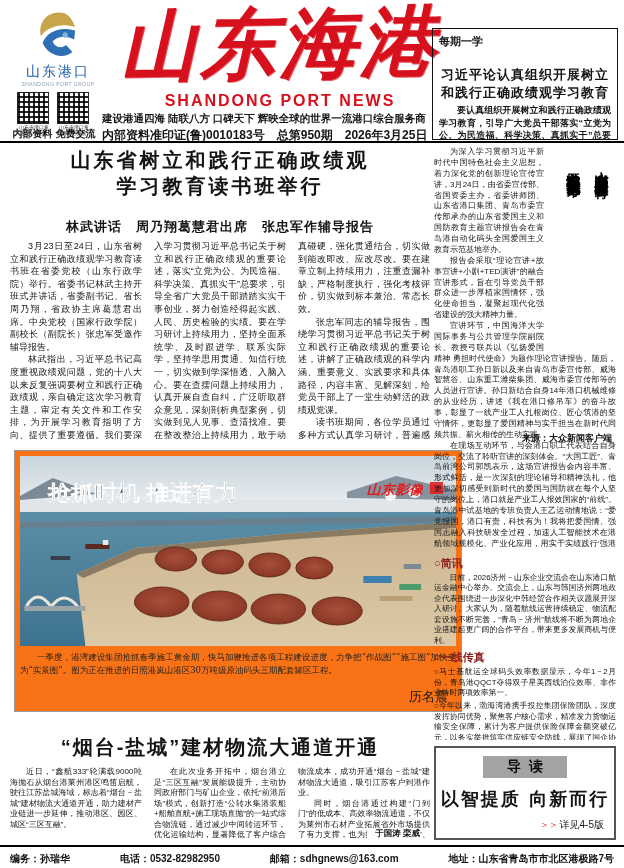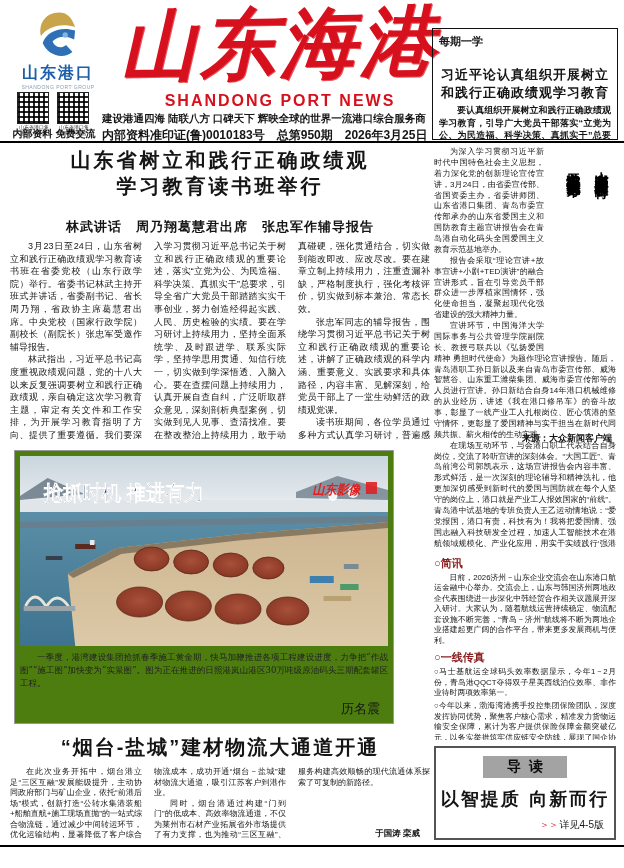--- a/index.html
+++ b/index.html
@@ -3,21 +3,21 @@
 <meta charset="utf-8">
 <style>
   * { box-sizing: border-box; margin: 0; padding: 0; }
   html, body { width: 624px; background: #fff; }
   body { font-family: "Liberation Sans", "DejaVu Sans", sans-serif; color: #151515; }
   .page { position: relative; width: 624px; height: 868px; background: #fff; overflow: hidden; }
 
   
   .logo-block { position: absolute; left: 12px; top: 8px; width: 92px; text-align: center; }
   .logo-svg { width: 54px; height: 54px; display: block; margin: 0 auto; }
-  .logo-cn { font-size: 16px; font-weight: bold; color: #1d5ea8; letter-spacing: 2px; margin-top: 1px; }
+  .logo-cn { font-size: 14px; font-weight: normal; color: #1d5ea8; letter-spacing: 2px; margin-top: 1px; }
   .logo-en { font-size: 5px; color: #8a9bb0; letter-spacing: .5px; }
 
   .calligraphy { position: absolute; left: 112px; top: -6px; width: 336px; text-align: center;
     font-family: "DejaVu Serif", "Liberation Serif", serif; font-style: italic; font-weight: bold;
     font-size: 76px; color: #d6101c; letter-spacing: 4px; white-space: nowrap;
     text-shadow: 1px 1px 0 #e8555c; transform: rotate(-1deg); }
   .eng-title { position: absolute; left: 112px; top: 92px; width: 336px; text-align: center;
     font-size: 16px; font-weight: bold; color: #d6101c; letter-spacing: 2px; }
 
   .qr-row { position: absolute; left: 8px; top: 92px; width: 92px; display: flex; gap: 6px; justify-content: center; }
@@ -49,22 +49,22 @@
   .lead-sub { position: absolute; left: 8px; top: 218px; width: 424px; text-align: center;
     font-size: 13px; font-weight: bold; letter-spacing: 1px; }
   .lead-body { position: absolute; left: 10px; top: 240px; width: 420px; height: 206px;
     column-count: 3; column-gap: 12px; column-fill: auto; overflow: hidden;
     font-size: 9px; line-height: 1.4; text-align: justify; }
   .lead-body p { text-indent: 2em; }
   .lead-source { position: absolute; right: 12px; top: 432px; background: #fff; padding-left: 8px;
     font-size: 9px; font-weight: bold; }
 
   
-  .photo-box { position: absolute; left: 14px; top: 450px; width: 380px; border: 1px solid #999;
-    padding: 5px; background: #4d7c0f; }
+  .photo-box { position: absolute; left: 14px; top: 450px; width: 448px; border: 1px solid #999;
+    padding: 5px; background: #f97316; }
   .photo-svg { width: 100%; height: 190px; display: block; }
   .photo-caption { font-family: "DejaVu Serif", "Liberation Serif", serif; font-size: 8.5px;
     line-height: 1.5; text-align: justify; text-indent: 2em; margin-top: 5px; color: #222; }
   .photo-credit { font-family: "DejaVu Serif", "Liberation Serif", serif; font-size: 13px;
     text-align: right; margin-top: 11px; padding-right: 8px; }
 
   
   .bottom-article { position: absolute; left: 10px; top: 734px; width: 420px; height: 106px; }
   .bottom-headline { text-align: center; font-size: 20px; font-weight: bold; letter-spacing: 2px; }
   .bottom-body { margin-top: 6px; height: 74px; column-count: 3; column-gap: 12px; column-fill: auto;
@@ -248,21 +248,28 @@
     <div class="daodu-label">导读</div>
     <div class="daodu-title">以智提质 向新而行</div>
     <div class="daodu-more">
       <span class="arrows">＞＞</span><span>详见4-5版</span>
     </div>
   </div>
 
   <div class="bottom-article">
     <div class="bottom-headline">“烟台-盐城”建材物流大通道开通</div>
     <div class="bottom-body">
+      <p>近日，“鑫航333”轮满载9000吨海抛石从烟台港莱州港区鸣笛启航，驶往江苏盐城海域，标志着“烟台－盐城”建材物流大通道开通，助力建材产业链进一步延伸，推动港区、园区、城区“三区互融”。</p>
       <p>在此次业务开拓中，烟台港立足“三区互融”发展能级提升，主动协同政府部门与矿山企业，依托“前港后场”模式，创新打造“公转水集港装船+船舶直航+施工现场直抛”的一站式综合物流链，通过减少中间转运环节，优化运输结构，显著降低了客户综合物流成本，成功开通“烟台－盐城”建材物流大通道，吸引江苏客户到港作业。</p>
       <p>同时，烟台港通过构建“门到门”的低成本、高效率物流通道，不仅为莱州市石材产业拓展省外市场提供了有力支撑，也为推动“三区互融”、服务构建高效顺畅的现代流通体系探索了可复制的新路径。</p>
     </div>
     <div class="bottom-byline">于国涛 栾威</div>
   </div>
 
   <div class="footer-rule"></div>
+  <div class="footer">
+    <span>编务：孙瑞华</span>
+    <span>电话：0532-82982950</span>
+    <span>邮箱：sdhgnews@163.com</span>
+    <span>地址：山东省青岛市市北区港极路7号</span>
+  </div>
 
 </div>
 
 </body></html>

